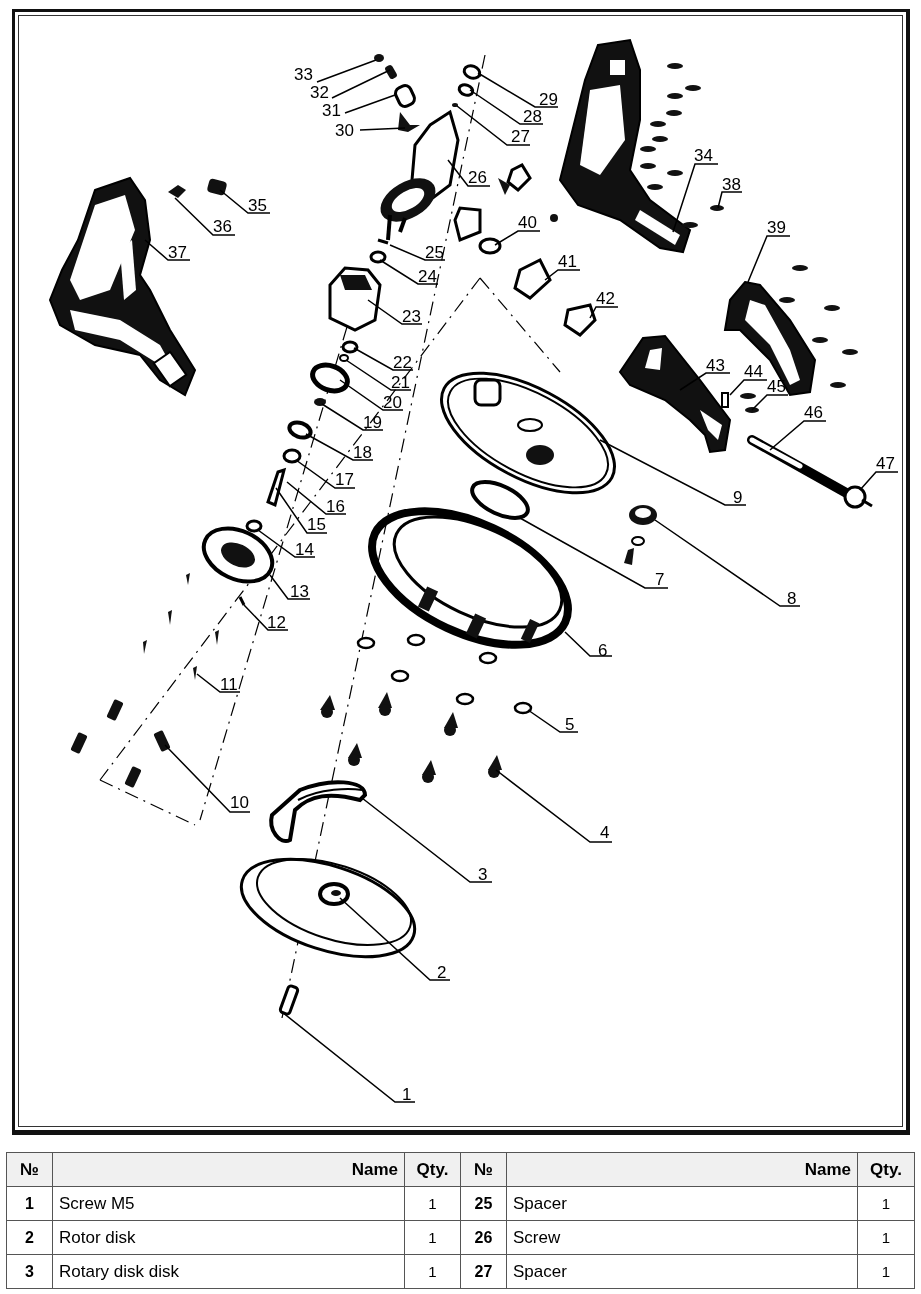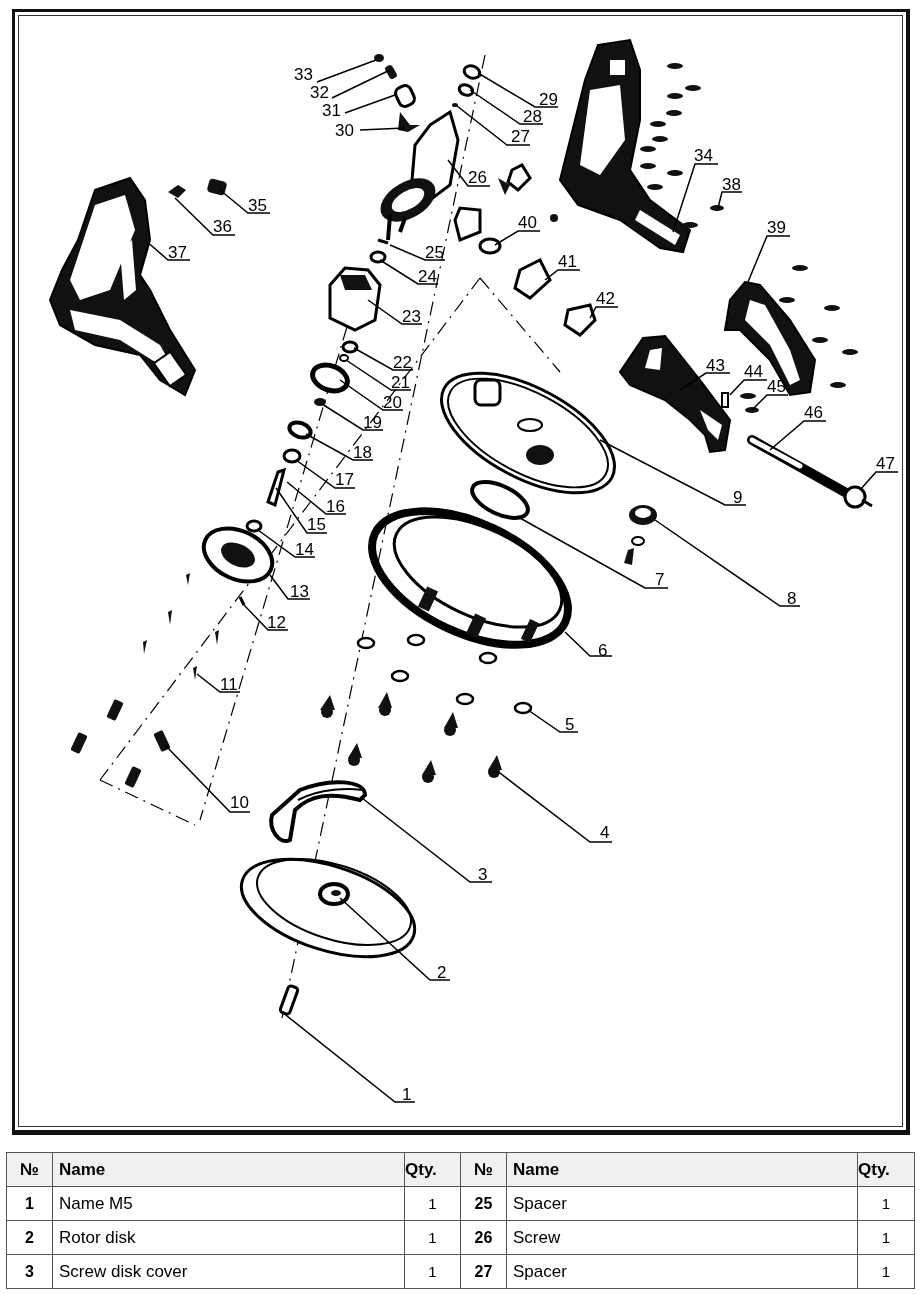--- a/index.html
+++ b/index.html
@@ -3,24 +3,24 @@
 <meta charset="utf-8">
 <style>
   html, body { margin:0; padding:0; background:#ffffff; }
   body { width:921px; height:1294px; position:relative; overflow:hidden; font-family:"Liberation Sans", sans-serif; color:#000; }
   .frame { position:absolute; left:12px; top:9px; width:898px; height:1126px; border:3px solid #111; border-right-width:4px; border-bottom-width:5px; box-sizing:border-box; background:#fff; }
   .frame-inner { position:absolute; left:3px; top:3px; right:3px; bottom:3px; border:1px solid #333; }
   svg.diagram { position:absolute; left:0; top:0; width:921px; height:1140px; }
   .callout { font-family:"Liberation Sans", sans-serif; font-size:17px; fill:#000; }
   table.parts { position:absolute; left:6px; top:1152px; width:908px; border-collapse:collapse; table-layout:fixed; font-size:17px; }
   table.parts th, table.parts td { border:1px solid #555; height:34px; padding:0 6px; box-sizing:border-box; }
-  table.parts th { background:#f0f0f0; font-weight:bold; text-align:left; }
+  table.parts th { background:#f0f0f0; font-weight:bold; text-align:right; }
   table.parts th.num, table.parts td.num { text-align:center; padding:0; }
   table.parts td.num { font-weight:bold; font-size:16px; }
-  table.parts th.qty { padding:0; }
+  table.parts th.qty { text-align:center; padding:0; }
   table.parts td.qty { text-align:center; font-size:15px; }
   table.parts td { background:#fff; }
 </style>
 </head>
 <body>
 
 <div class="frame">
     <div class="frame-inner"></div>
   </div>
 
@@ -346,36 +346,36 @@
       <th>Name</th>
       <th class="qty">Qty.</th>
       <th class="num">№</th>
       <th>Name</th>
       <th class="qty">Qty.</th>
     </tr>
   </thead>
   <tbody>
     <tr>
       <td class="num">1</td>
-      <td>Name M5</td>
+      <td>Screw M5</td>
       <td class="qty">1</td>
       <td class="num">25</td>
       <td>Spacer</td>
       <td class="qty">1</td>
     </tr>
     <tr>
       <td class="num">2</td>
       <td>Rotor disk</td>
       <td class="qty">1</td>
       <td class="num">26</td>
       <td>Screw</td>
       <td class="qty">1</td>
     </tr>
     <tr>
       <td class="num">3</td>
-      <td>Screw disk cover</td>
+      <td>Rotary disk disk</td>
       <td class="qty">1</td>
       <td class="num">27</td>
       <td>Spacer</td>
       <td class="qty">1</td>
     </tr>
   </tbody>
 </table>
 
 </body></html>

